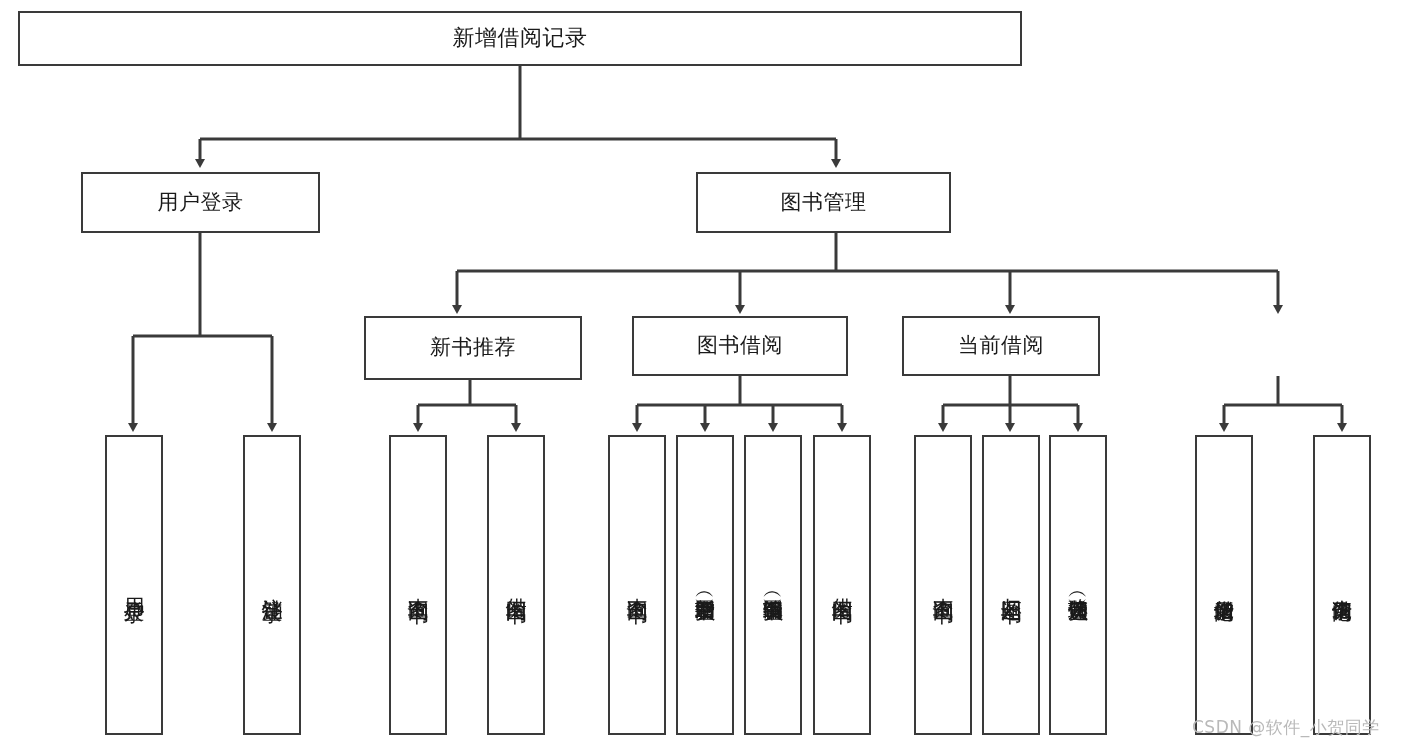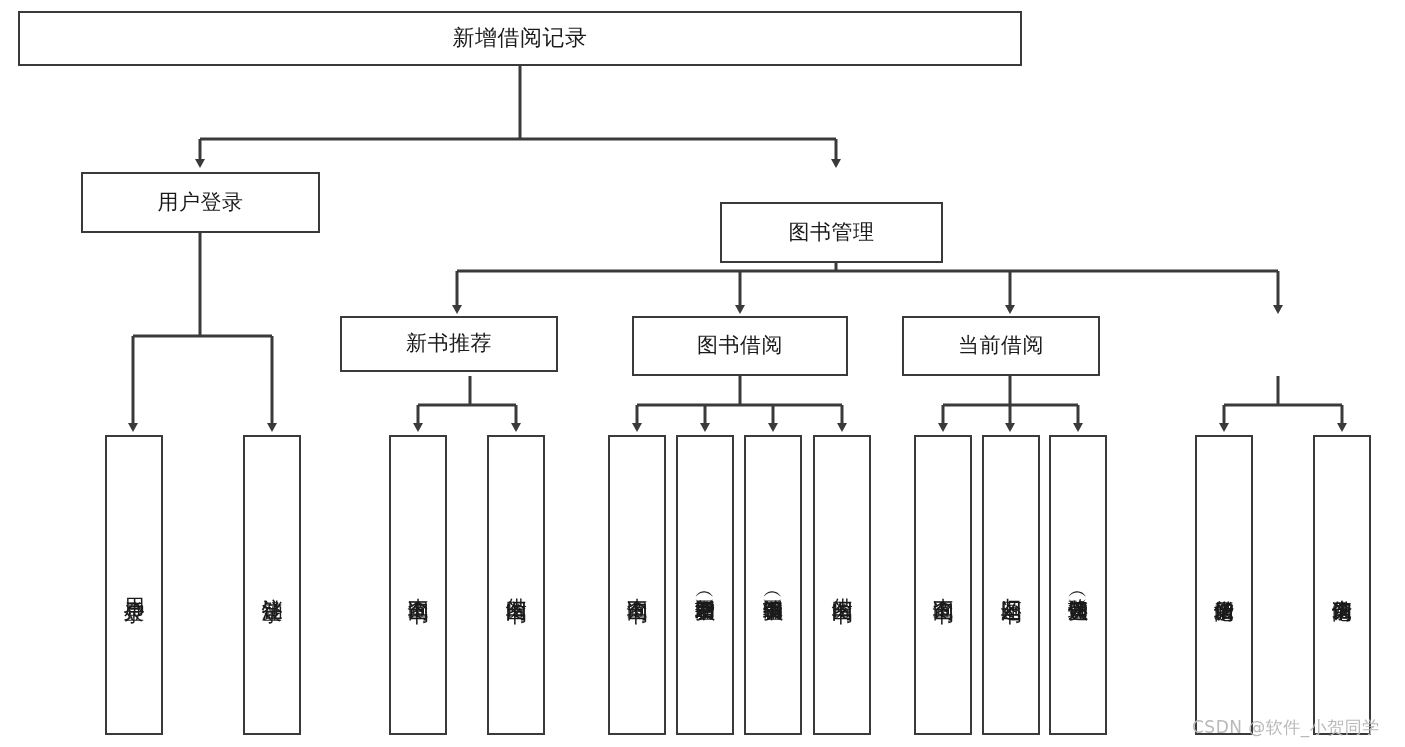--- a/index.html
+++ b/index.html
@@ -131,25 +131,25 @@
     </g>
   </svg>
 
   <div class="node horiz root" style="left:18px; top:11px; width:1004px; height:55px;">
     <span class="lbl">新增借阅记录</span>
   </div>
 
   <div class="node horiz" style="left:81px; top:172px; width:239px; height:61px;">
     <span class="lbl">用户登录</span>
   </div>
-  <div class="node horiz" style="left:720px; top:172px; width:223px; height:61px;margin-top:30px;">
+  <div class="node horiz" style="left:696px; top:172px; width:255px; height:61px;">
     <span class="lbl">图书管理</span>
   </div>
 
-  <div class="node horiz" style="left:340px; top:316px; width:218px; height:56px;">
+  <div class="node horiz" style="left:364px; top:316px; width:218px; height:64px;">
     <span class="lbl">新书推荐</span>
   </div>
   <div class="node horiz" style="left:632px; top:316px; width:216px; height:60px;">
     <span class="lbl">图书借阅</span>
   </div>
   <div class="node horiz" style="left:902px; top:316px; width:198px; height:60px;">
     <span class="lbl">当前借阅</span>
   </div>
 
   <div class="node vert" style="left:105px; top:435px; width:58px; height:300px;">

